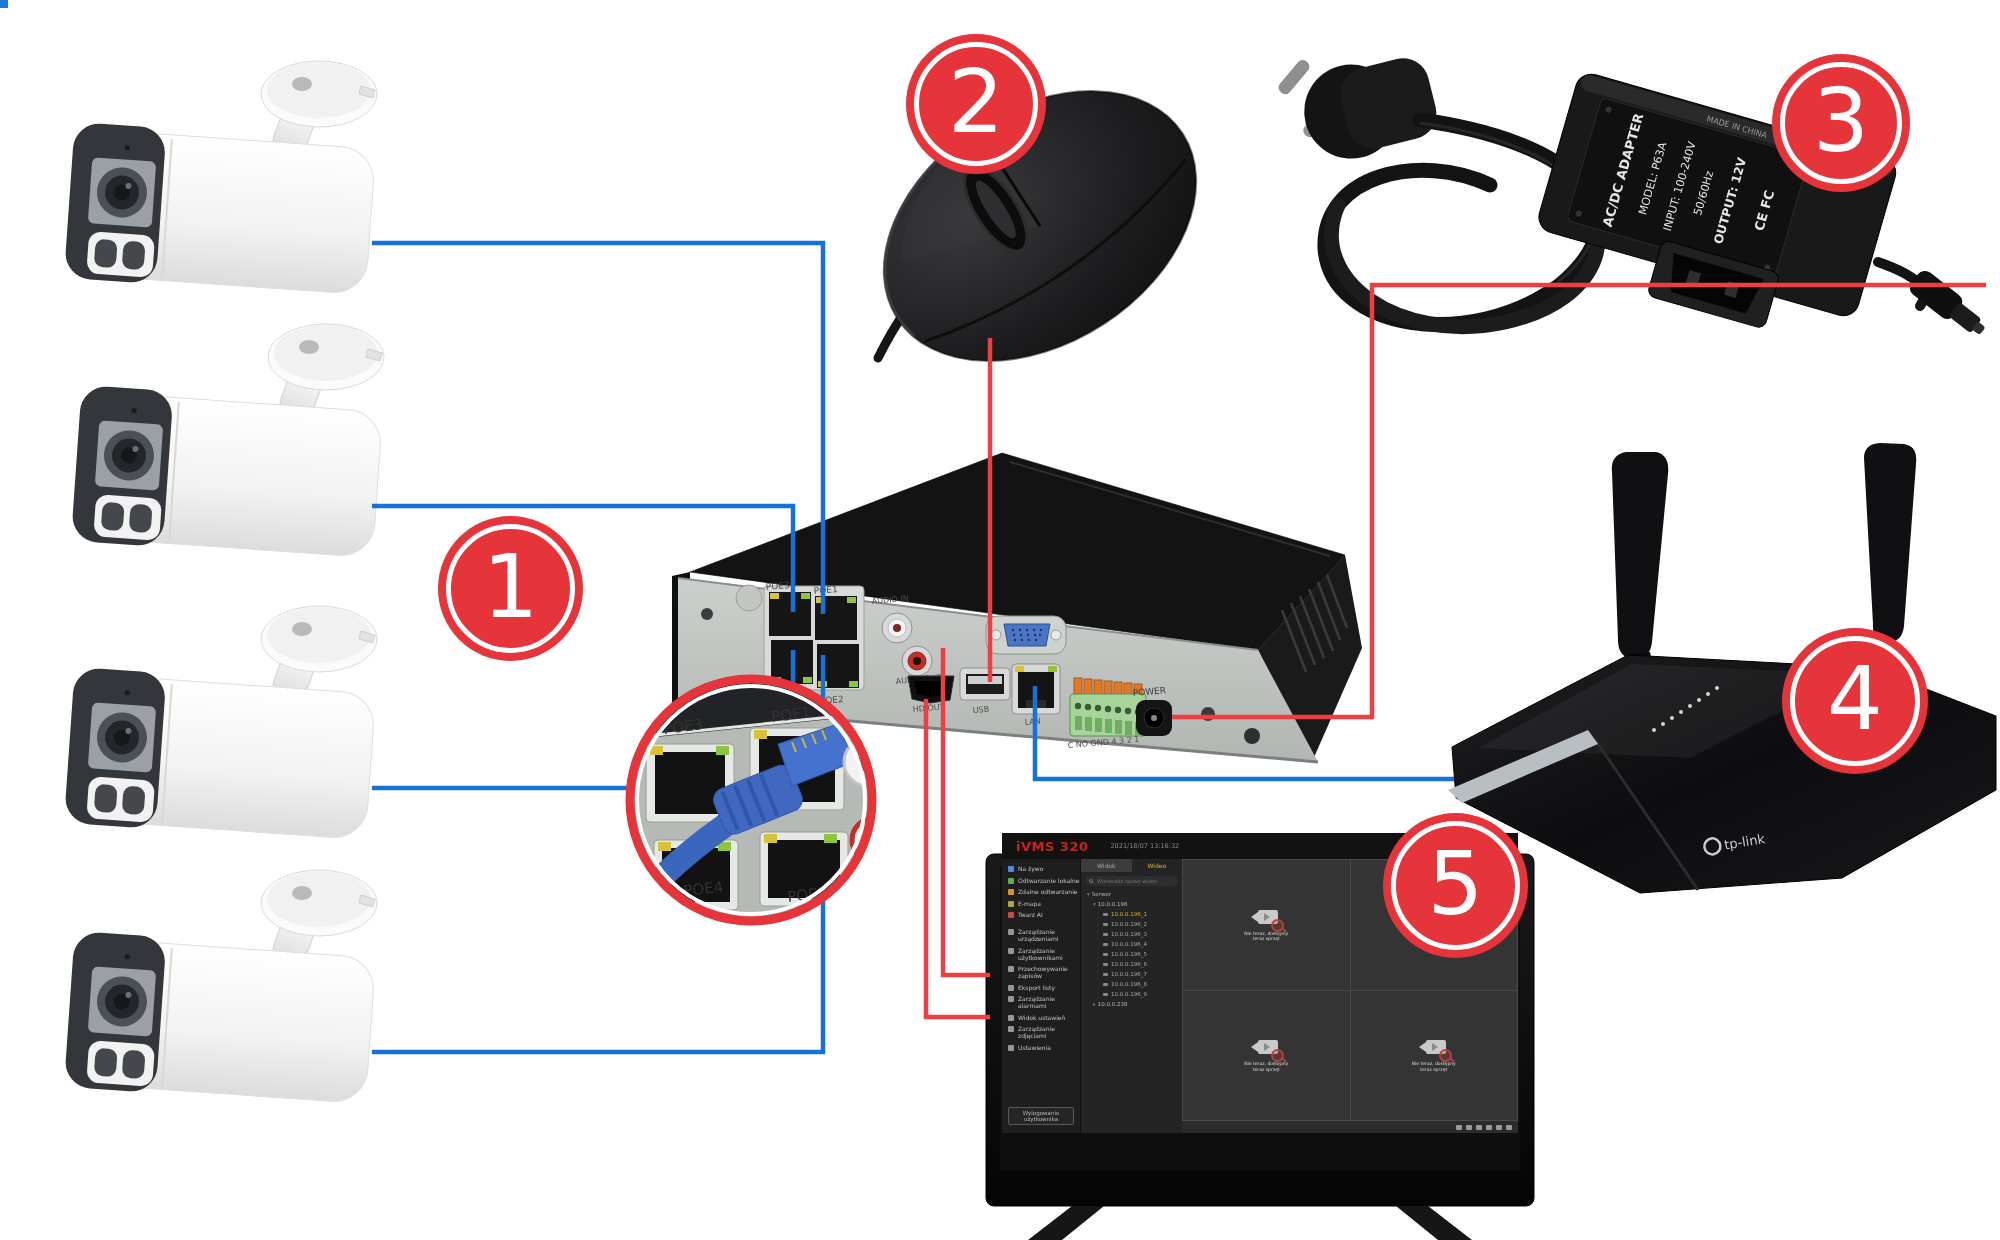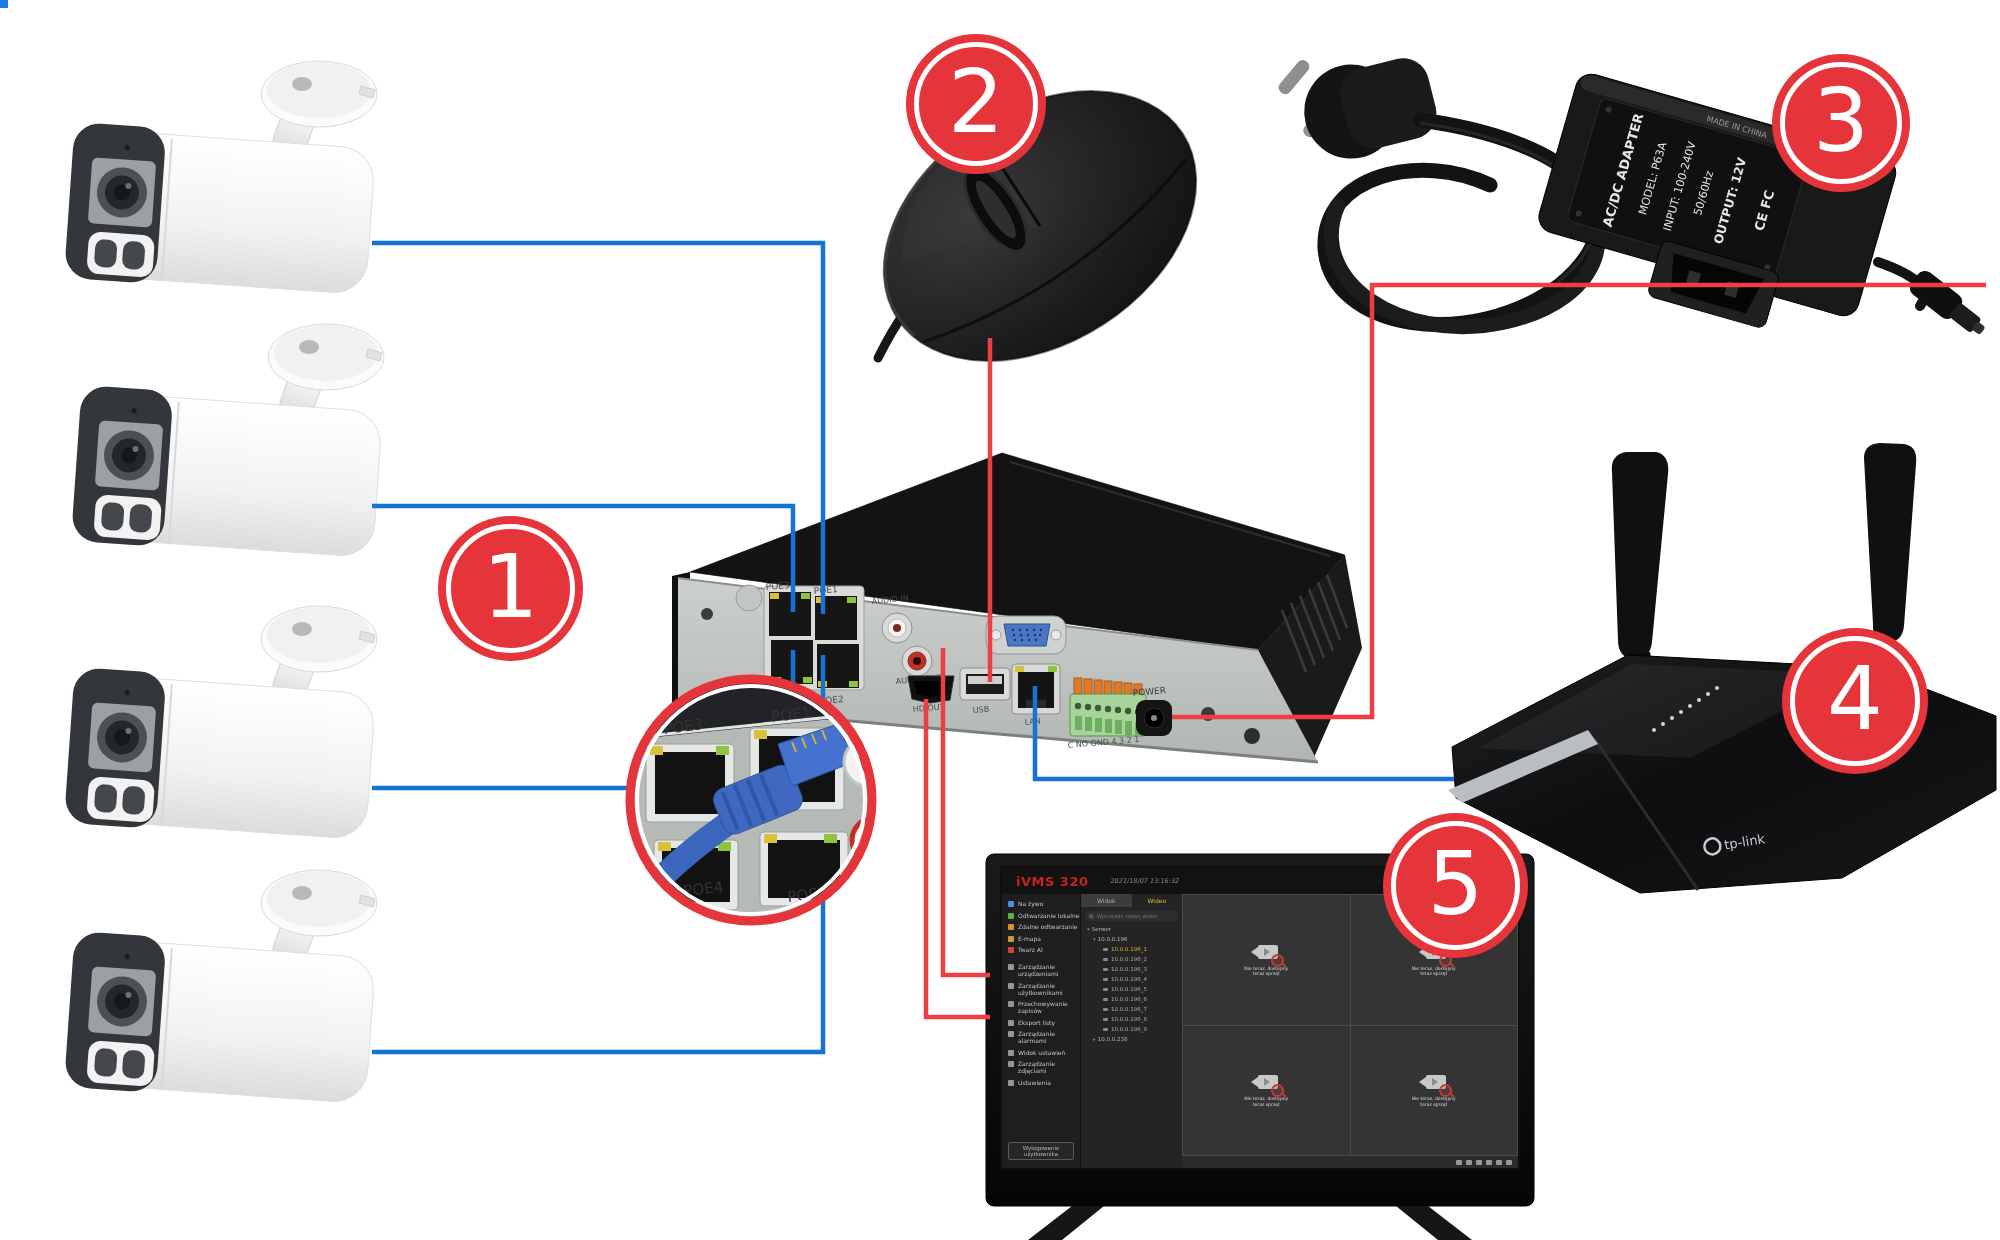--- a/index.html
+++ b/index.html
@@ -5,25 +5,25 @@
   html,body{margin:0;padding:0;background:#fff;}
   #stage{position:relative;width:2000px;height:1240px;background:#fff;overflow:hidden;
          font-family:"DejaVu Sans",sans-serif;}
   #scene{position:absolute;left:0;top:0;z-index:1;}
   
   .badge{position:absolute;z-index:40;border-radius:50%;background:#e5343a;
          display:flex;align-items:center;justify-content:center;}
   .badge::before{content:'';position:absolute;inset:8px;border:5px solid #fff;border-radius:50%;}
   .badge span{color:#fff;font-size:88px;font-weight:400;line-height:1;transform:translateY(-2px);}
   
-  #screen{position:absolute;left:1002px;top:868px;width:516px;height:300px;z-index:10;
+  #screen{position:absolute;left:1002px;top:833px;width:516px;height:300px;z-index:10;
           background:#1c1c1c;display:flex;flex-direction:column;overflow:hidden;color:#c8c8c8;}
   #scr-header{height:26px;background:#121212;display:flex;align-items:center;flex:none;}
   #scr-title{color:#c8231c;font-weight:bold;font-size:13px;margin-left:14px;letter-spacing:.5px;}
-  #scr-time{color:#8a8a8a;font-size:6.5px;margin-left:22px;font-style:italic;}
+  #scr-time{color:#8a8a8a;font-size:6.5px;margin-left:22px;}
   #scr-body{flex:1;display:flex;min-height:0;}
   #scr-side{width:78px;background:#1e1e1e;display:flex;flex-direction:column;
             padding:6px 0 4px 6px;box-sizing:border-box;}
   .si-row{display:flex;align-items:flex-start;margin-bottom:4.5px;cursor:default;}
   .si-ic{width:6px;height:6px;border-radius:1px;background:#8f98a0;margin:1px 4px 0 0;flex:none;}
   .si-row:nth-child(1) .si-ic{background:#4a90d9}
   .si-row:nth-child(2) .si-ic{background:#5fae4a}
   .si-row:nth-child(3) .si-ic{background:#d98f2a}
   .si-row:nth-child(4) .si-ic{background:#b5a23f}
   .si-row:nth-child(5) .si-ic{background:#c84a3f}

